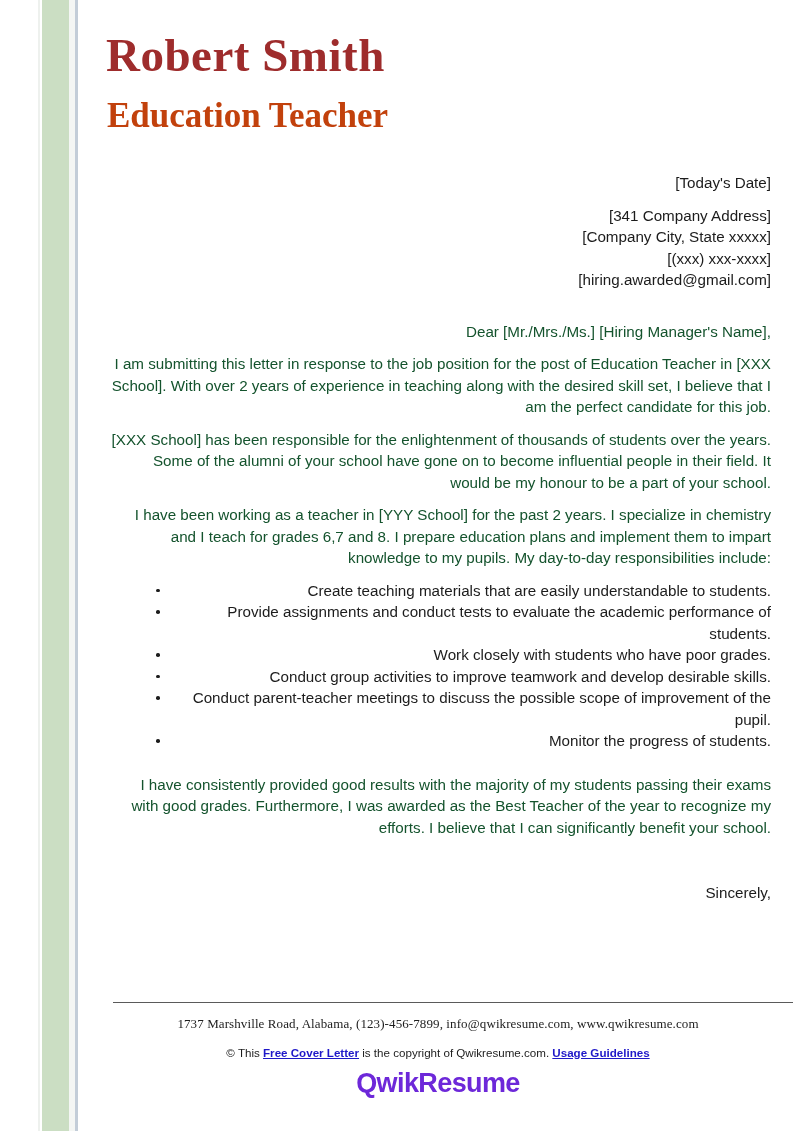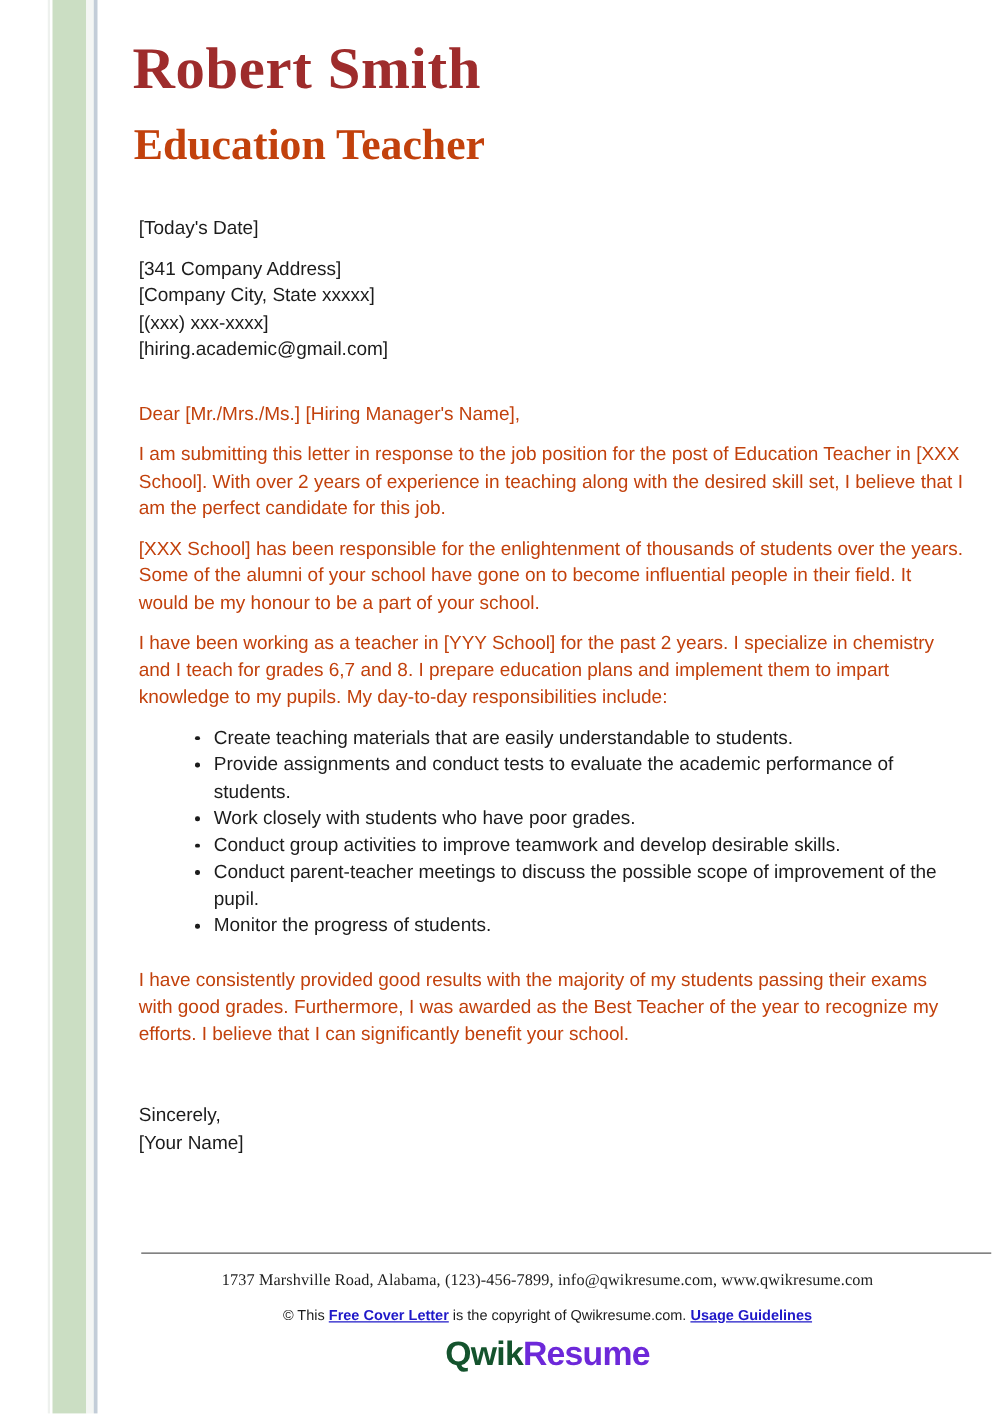--- a/index.html
+++ b/index.html
@@ -85,31 +85,32 @@
 
   
   .body-col {
     position: absolute;
     left: 73px;
     top: 172px;
     width: 660px;
     color: #1c1c1c;
     font-size: 15.2px;
     line-height: 21.5px;
+    text-align: right;
   }
   .line { white-space: pre-wrap; }
   .gap-sm { height: 11px; }
   .gap-md { height: 22px; }
   .gap-lg { height: 30px; }
 
   p.para {
     margin: 0;
     font-size: 15.2px;
     line-height: 21.5px;
-    color: #c2410c;
+    color: #14532d;
   }
 
   ul.duties {
     margin: 0;
     padding: 0;
     list-style: none;
   }
   ul.duties li {
     position: relative;
     padding-left: 60px;
@@ -170,21 +171,21 @@
     width: 800px;
     text-align: center;
   }
   .logo-text {
     font-family: "Liberation Sans", sans-serif;
     font-size: 27px;
     font-weight: bold;
     letter-spacing: -0.6px;
     line-height: 1;
   }
-  .logo-qwik { color: #14532d; }
+  .logo-qwik { color: #6d28d9; }
   .logo-resume { color: #6d28d9; }
 </style>
 </head>
 <body>
 
 <div class="page">
 
   <div class="rail-outer">
     <div class="rail-edge-left"></div>
     <div class="rail-green"></div>
@@ -197,21 +198,21 @@
 
   <div class="body-col">
 
     <div class="line">[Today's Date]</div>
 
     <div class="gap-sm"></div>
 
     <div class="line">[341 Company Address]</div>
     <div class="line">[Company City, State xxxxx]</div>
     <div class="line">[(xxx) xxx-xxxx]</div>
-    <div class="line">[hiring.academic@gmail.com]</div>
+    <div class="line">[hiring.awarded@gmail.com]</div>
 
     <div class="gap-lg"></div>
 
     <p class="para">Dear [Mr./Mrs./Ms.] [Hiring Manager's Name],</p>
 
     <div class="gap-sm"></div>
 
     <p class="para">I am submitting this letter in response to the job position for the post of Education Teacher in [XXX School]. With over 2 years of experience in teaching along with the desired skill set, I believe that I am the perfect candidate for this job.</p>
 
     <div class="gap-sm"></div>
@@ -236,21 +237,20 @@
     <div class="gap-md"></div>
 
     <p class="para">I have consistently provided good results with the majority of my students passing their exams with good grades. Furthermore, I was awarded as the Best Teacher of the year to recognize my efforts. I believe that I can significantly benefit your school.</p>
 
     <div class="gap-md"></div>
 
 
     <div class="gap-md"></div>
 
     <div class="line">Sincerely,</div>
-    <div class="line">[Your Name]</div>
 
   </div>
 
   <div class="rule"></div>
 
   <div class="footer-address">1737 Marshville Road, Alabama, (123)-456-7899, info@qwikresume.com, www.qwikresume.com</div>
 
   <div class="footer-copy"><span>© This </span><a href="#">Free Cover Letter</a><span> is the copyright of Qwikresume.com. </span><a href="#">Usage Guidelines</a></div>
 
   <div class="logo"><span class="logo-text"><span class="logo-qwik">Qwik</span><span class="logo-resume">Resume</span></span></div>

